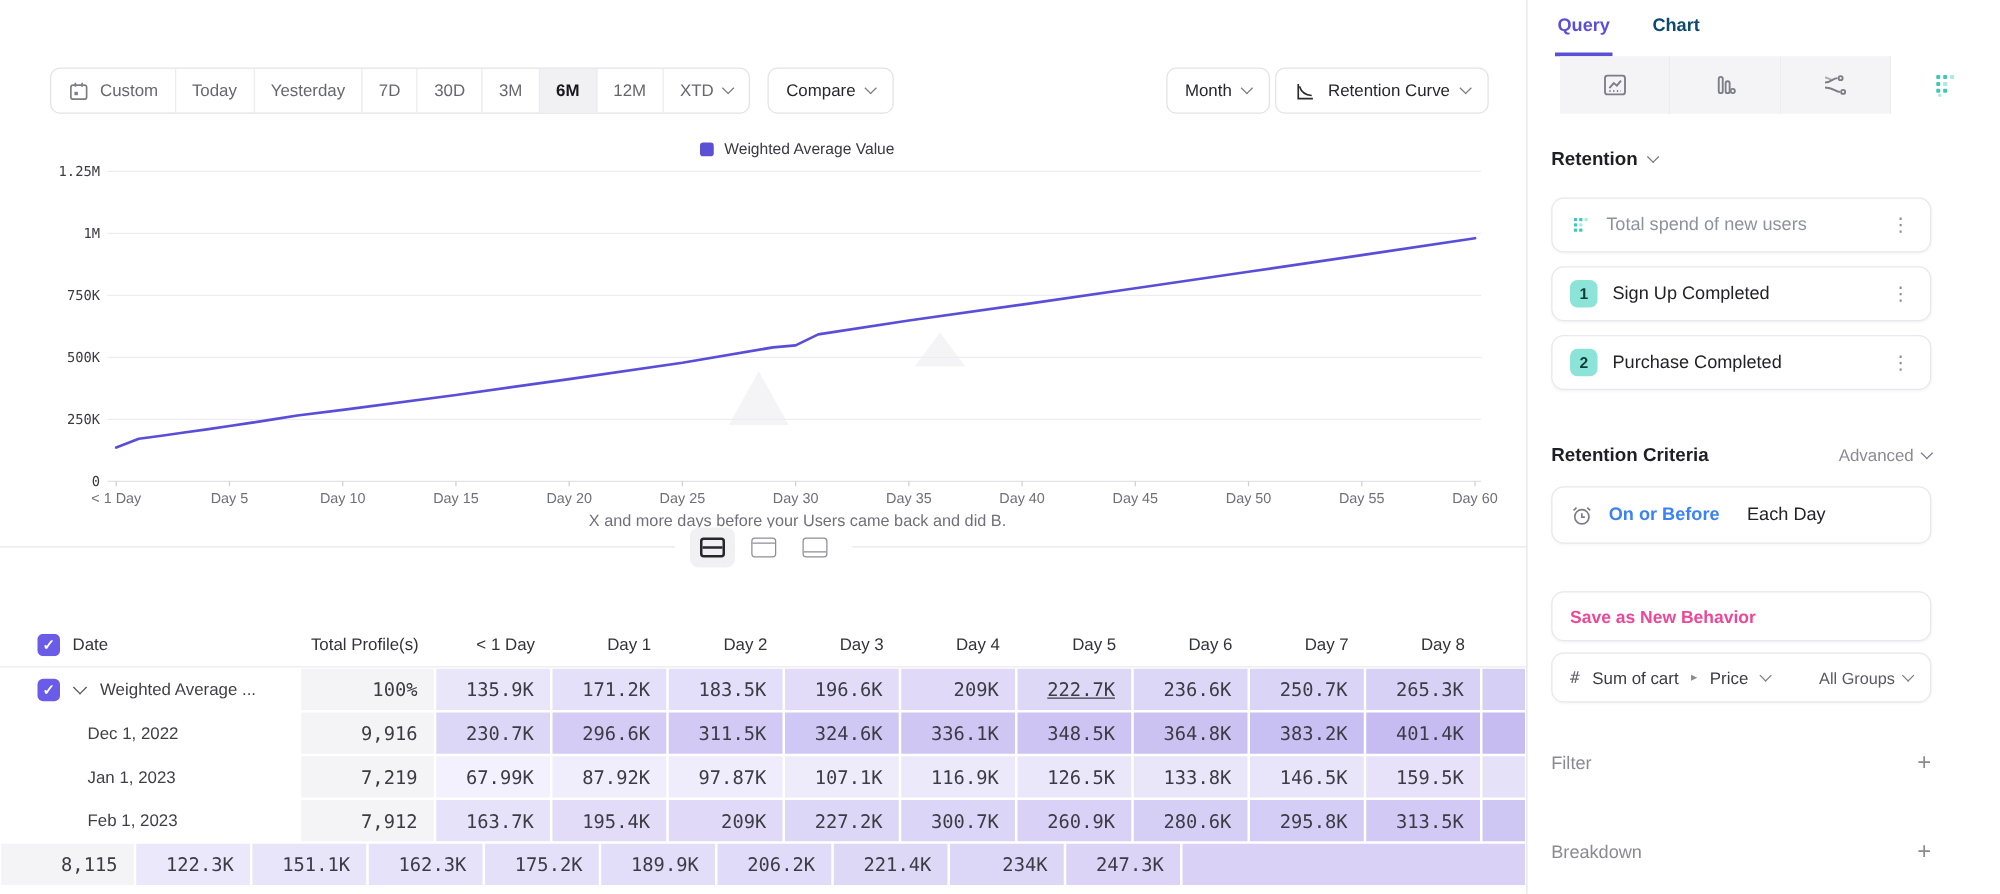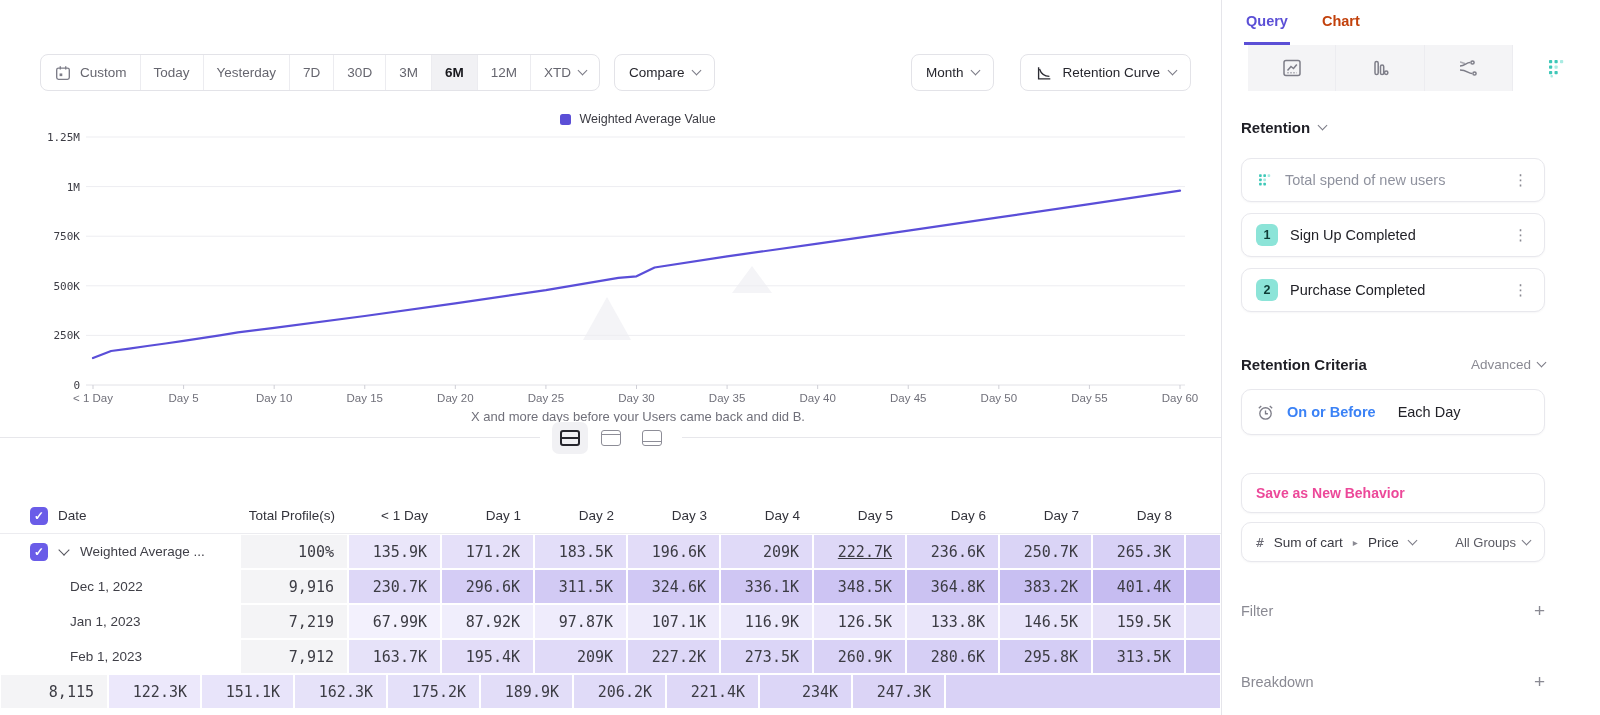--- a/index.html
+++ b/index.html
@@ -12,21 +12,21 @@
   
   .toolbar { position:absolute; top:54px; left:40px; right:30px; display:flex; align-items:center; }
   .seg-ctl { display:flex; border:1px solid #e3e3e8; border-radius:8px; height:37px; background:#fff; overflow:hidden; }
   .seg { display:flex; align-items:center; gap:8px; padding:0 13px; font-size:13.5px; color:#66666f;
     border-right:1px solid #ececf0; cursor:pointer; white-space:nowrap; }
   .seg:last-child { border-right:none; }
   .seg.active { background:#f1f1f4; color:#17171c; font-weight:700; }
   .tbtn { height:37px; border:1px solid #e3e3e8; border-radius:8px; background:#fff; display:flex;
     align-items:center; padding:0 14px; font-size:13.5px; color:#26262d; font-weight:500; gap:9px; cursor:pointer; white-space:nowrap; }
   .tb-gap { margin-left:14px; }
-  .tb-right { margin-left:auto; display:flex; gap:26px; }
+  .tb-right { margin-left:auto; display:flex; gap:4px; }
   .chev { display:inline-block; width:7px; height:7px; border-right:1.6px solid #7a7a85;
     border-bottom:1.6px solid #7a7a85; transform:rotate(45deg); margin-top:-4px; flex:0 0 auto; }
   .icon-gray { color:#7d7d88; display:flex; }
 
   
   .legend { position:absolute; top:112px; left:93px; width:1090px; display:flex; justify-content:center;
     align-items:center; gap:8px; font-size:12.5px; color:#3a3a42; }
   .legend-sq { width:11px; height:11px; border-radius:2.5px; }
   #chart-svg { position:absolute; top:100px; left:0; }
   .caption { position:absolute; top:409px; left:93px; width:1090px; text-align:center;
@@ -58,21 +58,21 @@
   .hd-right { flex:1; text-align:right; padding-right:13px; }
   .cbx { width:18px; height:18px; border-radius:4.5px; display:flex; align-items:center; justify-content:center;
     color:#fff; font-size:12px; font-weight:700; flex:0 0 auto; cursor:pointer; }
   .expander { width:8px; height:8px; border-right:1.6px solid #55555e; border-bottom:1.6px solid #55555e;
     transform:rotate(45deg); margin:-3px 2px 0 2px; flex:0 0 auto; cursor:pointer; }
   .row-label { white-space:nowrap; overflow:hidden; text-overflow:ellipsis; }
   .indent { padding-left:40px; }
 
   
   .tabs { height:45px; display:flex; gap:30px; padding-left:22px; align-items:stretch; }
-  .tab { display:flex; align-items:center; font-size:14.5px; font-weight:600; color:#c2410c;
+  .tab { display:flex; align-items:center; font-size:14.5px; font-weight:600; color:#0c4a6e;
     border-bottom:3px solid transparent; padding:0 2px; cursor:pointer; }
   .tab.active { color:#5b4fd6; border-bottom-color:#5b4fd6; }
   .tile-row { display:flex; margin-left:26px; height:46px; }
   .tile { flex:1; background:#f4f4f6; display:flex; align-items:center; justify-content:center;
     border-right:1px solid #ececf0; cursor:pointer; color:#7d7d88; }
   .tile:last-child { border-right:none; }
   .tile.active { background:#fff; }
   .sbody { padding:0 55px 0 19px; }
   .sec-head { margin-top:28px; display:flex; align-items:center; gap:9px; font-size:15px;
     font-weight:700; color:#1f1f26; cursor:pointer; }
@@ -396,21 +396,21 @@
           <div class="cell-day">
             <div class="fill" style="background: rgb(226, 220, 248);">195.4K</div>
           </div>
           <div class="cell-day">
             <div class="fill" style="background: rgb(224, 218, 248);">209K</div>
           </div>
           <div class="cell-day">
             <div class="fill" style="background: rgb(221, 215, 247);">227.2K</div>
           </div>
           <div class="cell-day">
-            <div class="fill" style="background: rgb(219, 213, 247);">273.5K</div>
+            <div class="fill" style="background: rgb(219, 213, 247);">300.7K</div>
           </div>
           <div class="cell-day">
             <div class="fill" style="background: rgb(217, 210, 246);">260.9K</div>
           </div>
           <div class="cell-day">
             <div class="fill" style="background: rgb(214, 207, 245);">280.6K</div>
           </div>
           <div class="cell-day">
             <div class="fill" style="background: rgb(212, 205, 245);">295.8K</div>
           </div>

